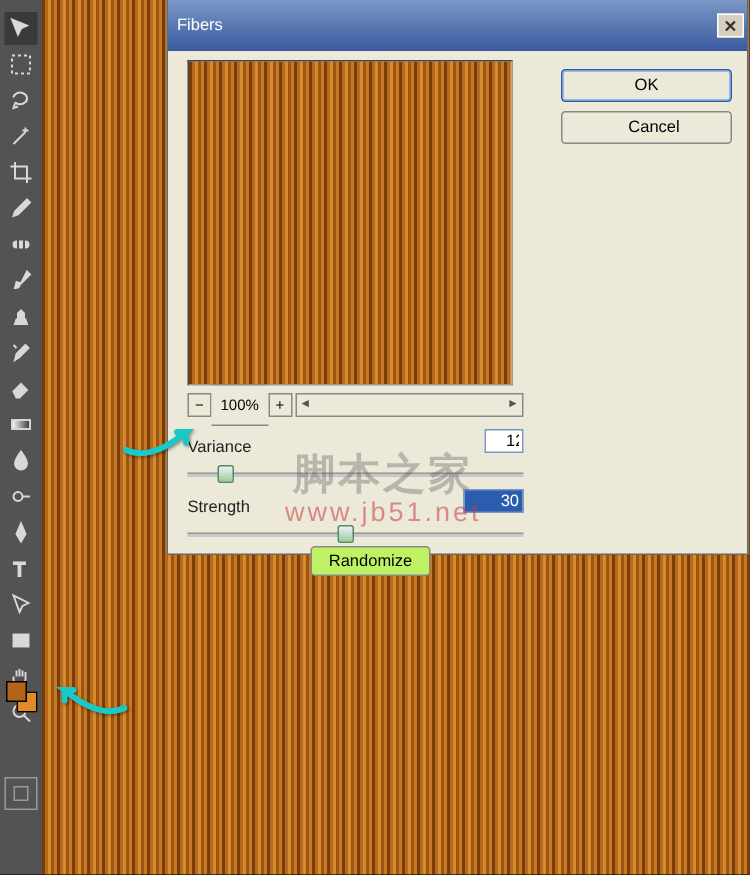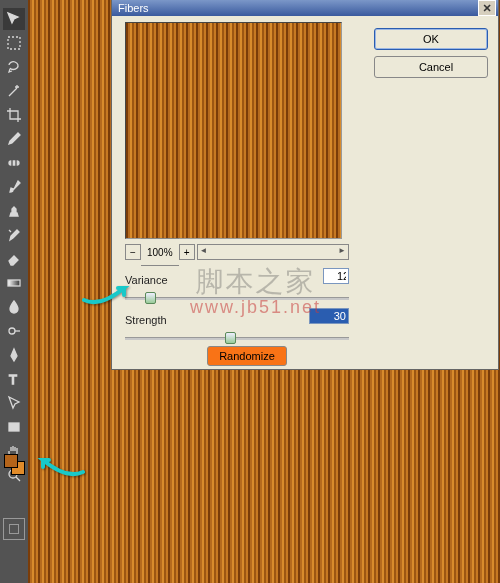--- a/index.html
+++ b/index.html
@@ -18,21 +18,21 @@
 .tool.sel { background:#3a3a3a; }
 
 .swatches { position:absolute; left:4px; top:454px; width:22px; height:22px; }
 .sw-bg { position:absolute; left:7px; top:7px; width:14px; height:14px; background:#e08b2a; border:1px solid #000; }
 .sw-fg { position:absolute; left:0; top:0; width:14px; height:14px; background:#b4641a; border:1px solid #000; }
 .qmask { width:22px; height:22px; margin-top:30px; border:1px solid #999; display:flex; align-items:center; justify-content:center; }
 .qmask div{ width:10px; height:10px; border:1px solid #999; }
 
 
 .dialog { position:absolute; left:111px; top:0; width:388px; height:370px; background:#ece9d8; border:1px solid #666; border-top:none; }
-.titlebar { height:16px; background:linear-gradient(#7b97c8,#3a5a9e); color:#fff; display:flex; align-items:center; justify-content:space-between; padding:0 2px 0 6px; font-size:11px;}
+.titlebar { height:34px; background:linear-gradient(#7b97c8,#3a5a9e); color:#fff; display:flex; align-items:center; justify-content:space-between; padding:0 2px 0 6px; font-size:11px;}
 .titlebar .xbtn { width:18px; height:16px; background:#d6cfbe; border:1px solid #fff; color:#333; display:flex;align-items:center;justify-content:center; font-family:Arial; font-size:11px; font-weight:bold; cursor:pointer;}
 .dlg-body { position:relative; height:348px; }
 
 .preview { position:absolute; left:13px; top:6px; width:217px; height:217px; border:1px inset #999; background:repeating-linear-gradient(90deg,#7a3c08 0 2px,#b56a1e 2px 4px,#d88b2c 4px 6px,#9c5612 6px 8px,#c77923 8px 10px); }
 
 .zoombar { position:absolute; left:13px; top:228px; width:224px; height:16px; display:flex; align-items:center; gap:0;}
 .zb-btn { width:16px; height:16px; border:1px solid #888; background:#ece9d8; font-size:10px; display:flex; align-items:center; justify-content:center; cursor:pointer;}
 .zb-pct { height:16px; padding:13px 6px; border:1px solid #888; background:#ece9d8; font-size:10px; display:flex; align-items:center; border-left:none; border-right:none;}
 .zb-scroll { flex:1; height:16px; border:1px solid #888; background:#ece9d8; position:relative; margin-left:2px;}
 .zb-scroll:before{content:"◄";position:absolute;left:2px;top:1px;font-size:8px;color:#555;}
@@ -44,29 +44,29 @@
 
 .ctrl-row { position:absolute; left:13px; width:224px; }
 .ctrl-row.var { top:254px; } .ctrl-row.str { top:294px; }
 .ctrl-label { font-size:11px; color:#222; }
 .ctrl-input { position:absolute; right:0; top:-2px; width:26px; height:16px; border:1px solid #7a96bf; background:#fff; font-size:11px; text-align:right; padding-right:2px;padding-left:13px;}
 .ctrl-input.blue { background:#2a5db0; color:#fff; width:40px;}
 .ctrl-slider { position:relative; width:100%; height:14px; margin-top:4px;}
 .ctrl-track { position:absolute; left:0; right:0; top:5px; height:3px; background:#c8c8c8; border-top:1px solid #999;}
 .ctrl-thumb { position:absolute; top:0; width:11px; height:12px; background:linear-gradient(#eef,#9c9); border:1px solid #5a8a5a; border-radius:2px; cursor:pointer;}
 
-.btn-rand { position:absolute; left:95px; top:330px; width:80px; height:20px; background:#f97316; border:1px solid #888; border-radius:3px; font-size:11px; display:flex; align-items:center; justify-content:center; cursor:pointer;}
+.btn-rand { position:absolute; left:95px; top:330px; width:80px; height:20px; background:#bef264; border:1px solid #888; border-radius:3px; font-size:11px; display:flex; align-items:center; justify-content:center; cursor:pointer;}
 
 
 .arrow { position:absolute; }
 .arrow svg { filter:drop-shadow(1px 1px 1px rgba(0,0,0,.4)); }
 
 
 .wm { position:absolute; left:190px; top:263px; text-align:center; pointer-events:none; }
-.wm1 { font-size:28px; font-weight:normal; color:rgba(90,90,90,.35); font-family:"Microsoft YaHei","SimHei",sans-serif; letter-spacing:2px;}
+.wm1 { font-size:28px; font-weight:bold; color:rgba(90,90,90,.35); font-family:"Microsoft YaHei","SimHei",sans-serif; letter-spacing:2px;margin-top:34px;}
 .wm2 { font-size:18px; color:rgba(200,60,60,.55); letter-spacing:2px; margin-top:-4px;}
 </style>
 </head>
 <body>
 
 <div class="canvas"></div>
 
 <div class="toolbar">
   <div class="tool sel">
       <svg viewBox="0 0 16 16">

